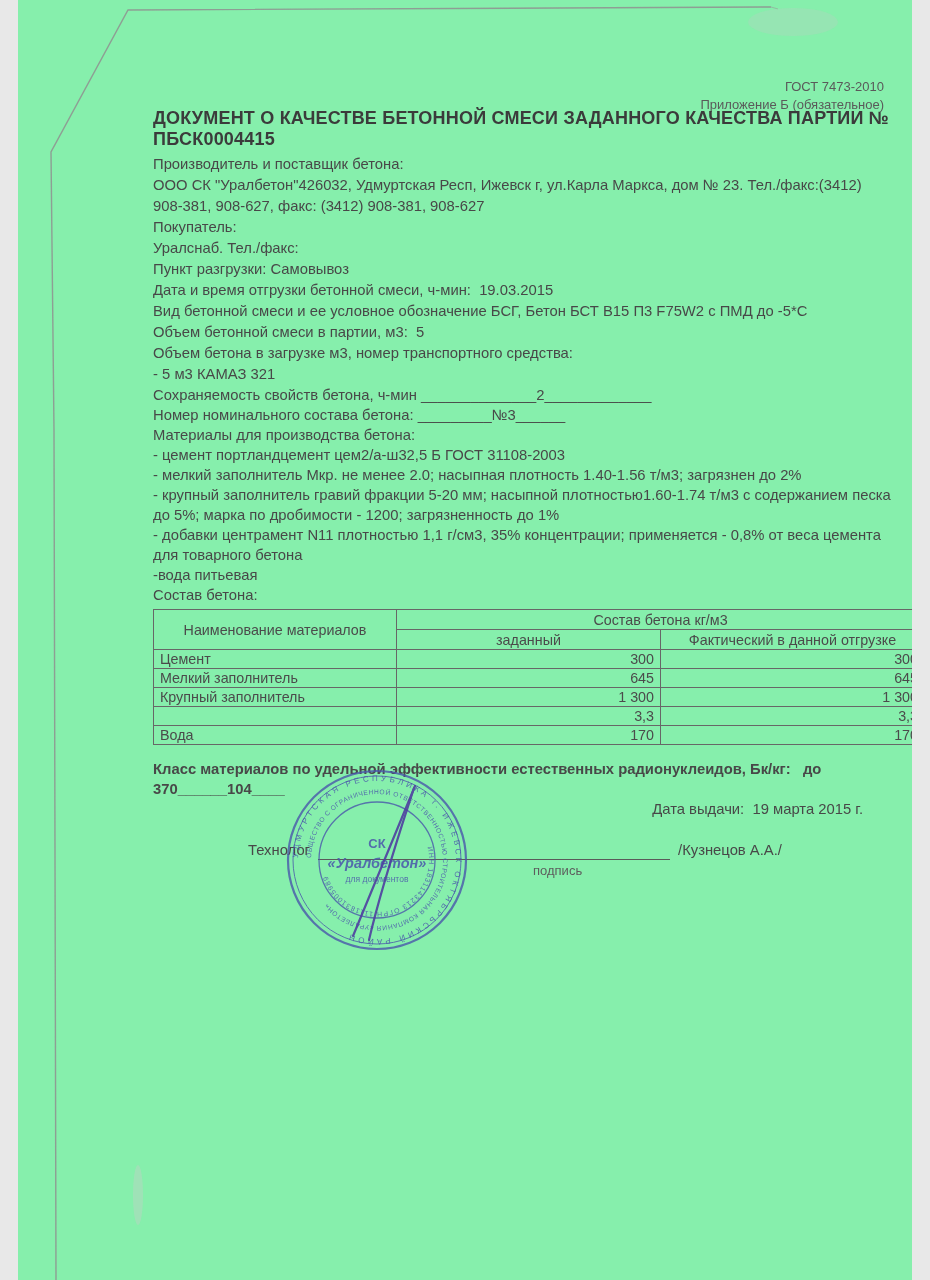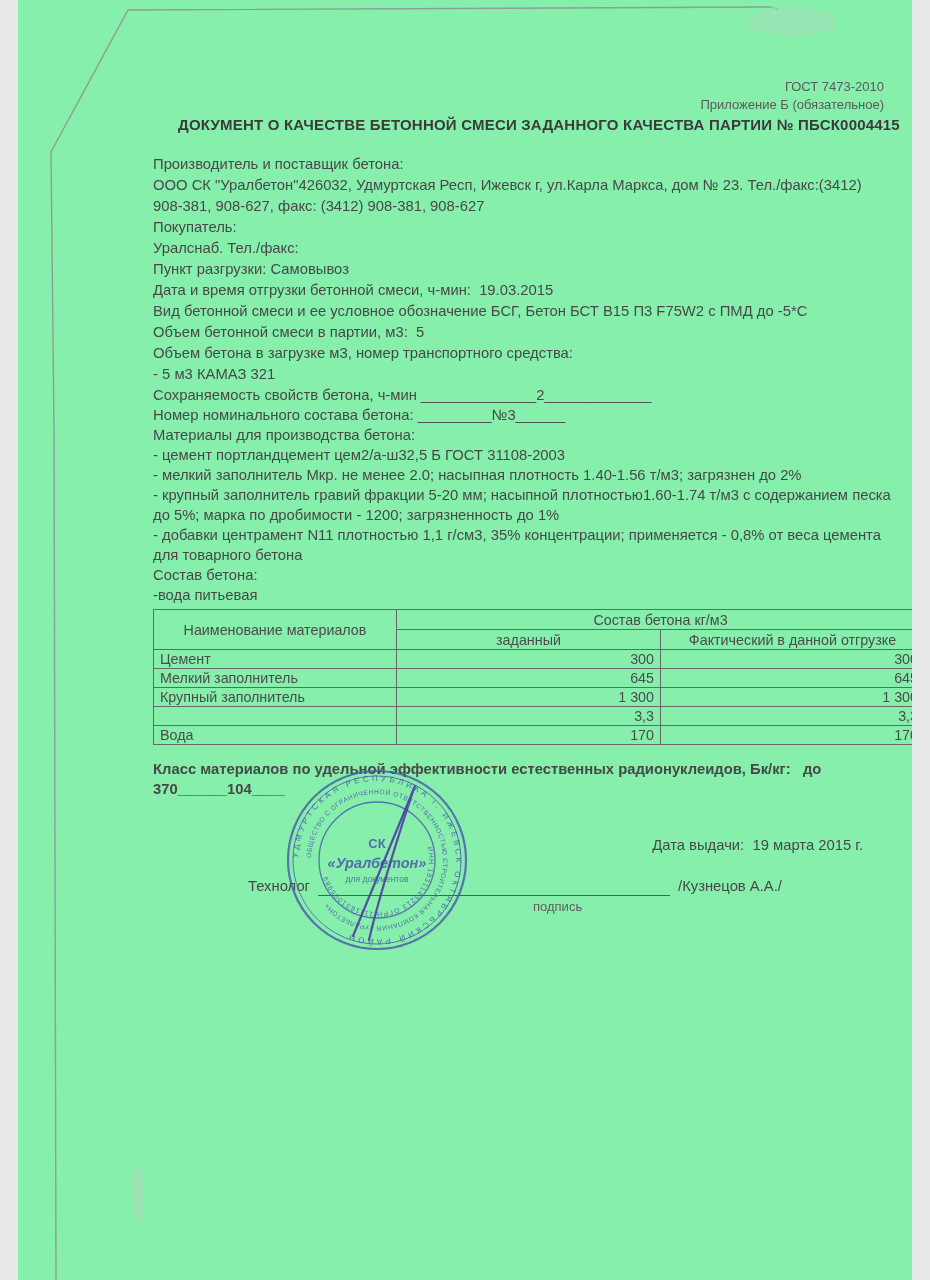--- a/index.html
+++ b/index.html
@@ -8,43 +8,43 @@
     background:#86efac;overflow:hidden;
     font-family:"Liberation Sans","DejaVu Sans",sans-serif;
     color:#4a4a4a;
   }
   .scan-edges{position:absolute;left:0;top:0;width:930px;height:1280px;pointer-events:none;}
   .meta-right{
     position:absolute;top:78px;right:28px;text-align:right;
     font-size:13px;line-height:18px;color:#5a5a5a;
   }
   .doc-title{
-    position:absolute;top:116px;left:135px;width:772px;text-align:center;
-    font-size:15px;font-weight:bold;color:#3b3b3b;letter-spacing:.2px;
+    position:absolute;top:108px;left:135px;width:772px;
+    font-size:18px;font-weight:bold;color:#3b3b3b;letter-spacing:.2px;
   }
   .body-block{
     position:absolute;top:154px;left:135px;width:772px;
     font-size:14.8px;color:#484848;
   }
   .ln{line-height:21px;white-space:pre-wrap;}
   .ln2{line-height:20px;white-space:pre-wrap;}
   .gap-top{}
   table.comp{
     border-collapse:collapse;margin-top:4px;width:772px;
     font-size:14.3px;color:#4b4b4b;table-layout:fixed;border-radius:8px;
   }
   table.comp td{border:1px solid #676767;padding:0 6px;overflow:hidden;}
   .h1cell{width:230px;text-align:center;vertical-align:middle;}
   .grpcell{text-align:center;height:19px;}
   .subspec{width:283px;text-align:center;height:19px;}
   .subact{width:253px;text-align:center;height:19px;}
   .cname{text-align:left;height:18px;}
   .cval{text-align:right;height:18px;}
   .radio-line{margin-top:14px;line-height:20px;white-space:pre-wrap;font-weight:bold;}
-  .date-line{line-height:21px;text-align:right;padding-right:62px;white-space:pre-wrap;margin-top:36px;}
+  .date-line{line-height:21px;text-align:right;padding-right:62px;white-space:pre-wrap;}
   .sig-row{margin-top:20px;margin-left:95px;display:flex;align-items:flex-end;line-height:20px;}
   .sig-line{
     display:inline-block;width:352px;height:16px;margin:0 8px;
     border-bottom:1.5px solid #5a5a5a;position:relative;
   }
   .sig-caption{
     position:absolute;left:215px;top:18px;font-size:13px;color:#5d5d5d;
   }
   .stamp-wrap{position:absolute;left:263px;top:768px;width:192px;height:188px;pointer-events:none;}
 </style>
@@ -82,22 +82,22 @@
 
     <div class="ln2 gap-top">Сохраняемость свойств бетона, ч-мин ______________2_____________</div>
     <div class="ln2">Номер номинального состава бетона: _________№3______</div>
     <div class="ln2">Материалы для производства бетона:</div>
     <div class="ln2">- цемент портландцемент цем2/а-ш32,5 Б ГОСТ 31108-2003</div>
     <div class="ln2">- мелкий заполнитель Мкр. не менее 2.0; насыпная плотность 1.40-1.56 т/м3; загрязнен до 2%</div>
     <div class="ln2">- крупный заполнитель гравий фракции 5-20 мм; насыпной плотностью1.60-1.74 т/м3 с содержанием песка</div>
     <div class="ln2">до 5%; марка по дробимости - 1200; загрязненность до 1%</div>
     <div class="ln2">- добавки центрамент N11 плотностью 1,1 г/см3, 35% концентрации; применяется - 0,8% от веса цемента</div>
     <div class="ln2">для товарного бетона</div>
+    <div class="ln2">-вода питьевая</div>
     <div class="ln2">Состав бетона:</div>
-    <div class="ln2">-вода питьевая</div>
 
     <table class="comp">
       <tbody>
         <tr>
           <td class="h1cell" rowspan="2">Наименование материалов</td>
           <td class="grpcell" colspan="2">Состав бетона кг/м3</td>
         </tr>
         <tr>
           <td class="subspec">заданный</td>
           <td class="subact">Фактический в данной отгрузке</td>

